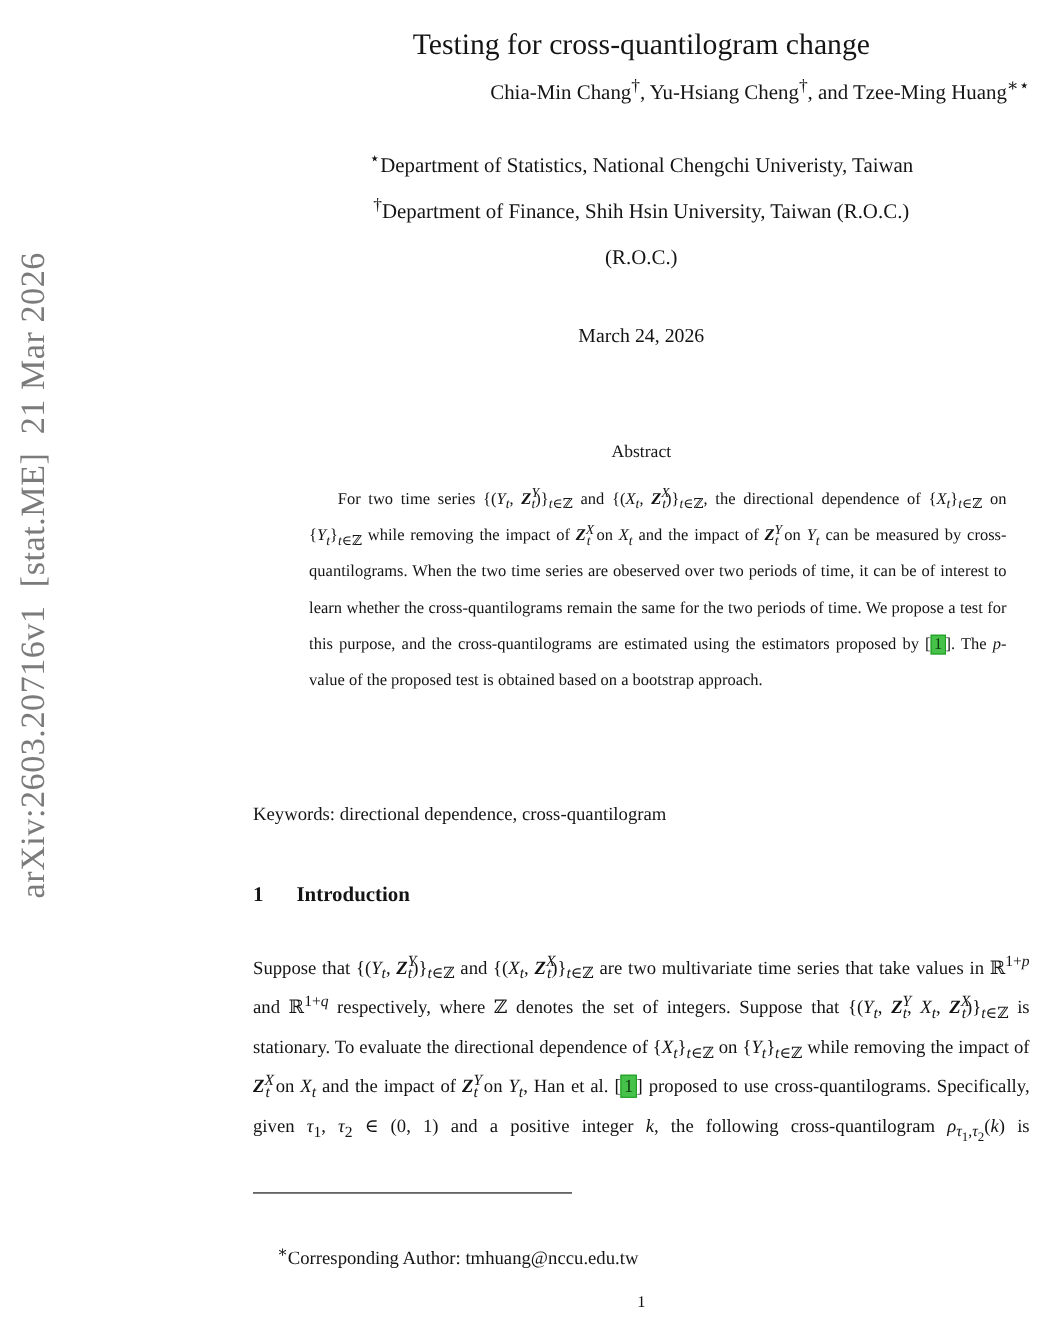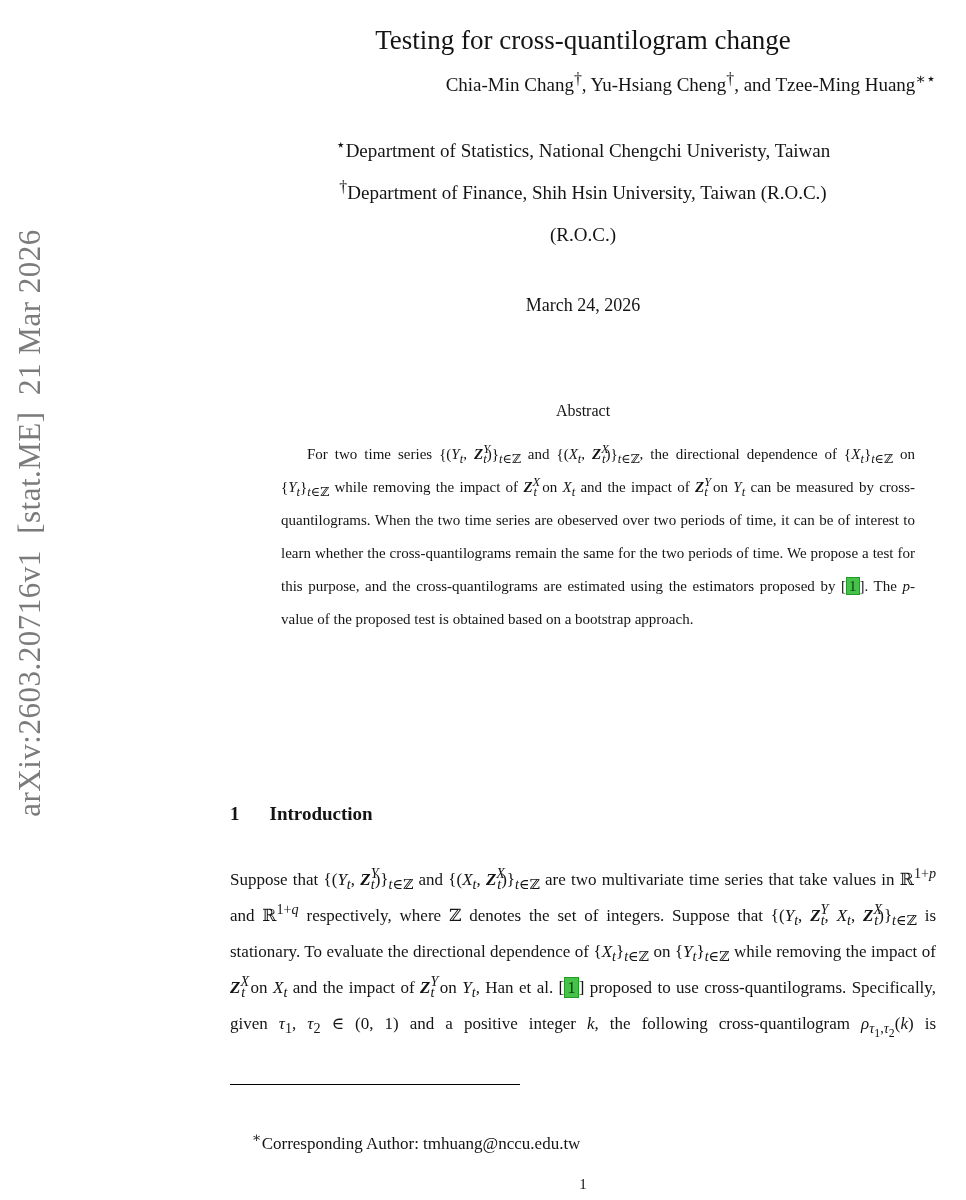--- a/index.html
+++ b/index.html
@@ -60,20 +60,21 @@
       <p><sup>†</sup>Department of Finance, Shih Hsin University, Taiwan (R.O.C.)</p>
       <p>(R.O.C.)</p>
     </div>
 
     <p class="date">March 24, 2026</p>
 
     <p class="abs-head">Abstract</p>
 
     <p class="abs-body">For two time series {(<i>Y<sub>t</sub></i>, <b><i>Z</i></b><sup><i>Y</i></sup><sub class="st"><i>t</i></sub>)}<sub><i>t</i>∈ℤ</sub> and {(<i>X<sub>t</sub></i>, <b><i>Z</i></b><sup><i>X</i></sup><sub class="st"><i>t</i></sub>)}<sub><i>t</i>∈ℤ</sub>, the directional dependence of {<i>X<sub>t</sub></i>}<sub><i>t</i>∈ℤ</sub> on {<i>Y<sub>t</sub></i>}<sub><i>t</i>∈ℤ</sub> while removing the impact of <b><i>Z</i></b><sup><i>X</i></sup><sub class="st"><i>t</i></sub> on <i>X<sub>t</sub></i> and the impact of <b><i>Z</i></b><sup><i>Y</i></sup><sub class="st"><i>t</i></sub> on <i>Y<sub>t</sub></i> can be measured by cross-quantilograms. When the two time series are obeserved over two periods of time, it can be of interest to learn whether the cross-quantilograms remain the same for the two periods of time. We propose a test for this purpose, and the cross-quantilograms are estimated using the estimators proposed by [<span class="cite">1</span>]. The <i>p</i>-value of the proposed test is obtained based on a bootstrap approach.</p>
 
+    <p class="keywords">Keywords: directional dependence, cross-quantilogram</p>
 
     <h2 class="sec">
       <span class="sec-num">1</span><span>Introduction</span>
     </h2>
 
     <p class="body-par">Suppose that {(<i>Y<sub>t</sub></i>, <b><i>Z</i></b><sup><i>Y</i></sup><sub class="st"><i>t</i></sub>)}<sub><i>t</i>∈ℤ</sub> and {(<i>X<sub>t</sub></i>, <b><i>Z</i></b><sup><i>X</i></sup><sub class="st"><i>t</i></sub>)}<sub><i>t</i>∈ℤ</sub> are two multivariate time series that take values in ℝ<sup>1+<i>p</i></sup> and ℝ<sup>1+<i>q</i></sup> respectively, where ℤ denotes the set of integers. Suppose that {(<i>Y<sub>t</sub></i>, <b><i>Z</i></b><sup><i>Y</i></sup><sub class="st"><i>t</i></sub>, <i>X<sub>t</sub></i>, <b><i>Z</i></b><sup><i>X</i></sup><sub class="st"><i>t</i></sub>)}<sub><i>t</i>∈ℤ</sub> is stationary. To evaluate the directional dependence of {<i>X<sub>t</sub></i>}<sub><i>t</i>∈ℤ</sub> on {<i>Y<sub>t</sub></i>}<sub><i>t</i>∈ℤ</sub> while removing the impact of <b><i>Z</i></b><sup><i>X</i></sup><sub class="st"><i>t</i></sub> on <i>X<sub>t</sub></i> and the impact of <b><i>Z</i></b><sup><i>Y</i></sup><sub class="st"><i>t</i></sub> on <i>Y<sub>t</sub></i>, Han et al. [<span class="cite">1</span>] proposed to use cross-quantilograms. Specifically, given <i>τ</i><sub>1</sub>, <i>τ</i><sub>2</sub> ∈ (0, 1) and a positive integer <i>k</i>, the following cross-quantilogram <i>ρ</i><sub><i>τ</i><sub>1</sub>,<i>τ</i><sub>2</sub></sub>(<i>k</i>) is</p>
 
     <div class="footnote-rule"></div>
 
     <p class="footnote"><sup>∗</sup>Corresponding Author: tmhuang@nccu.edu.tw</p>

